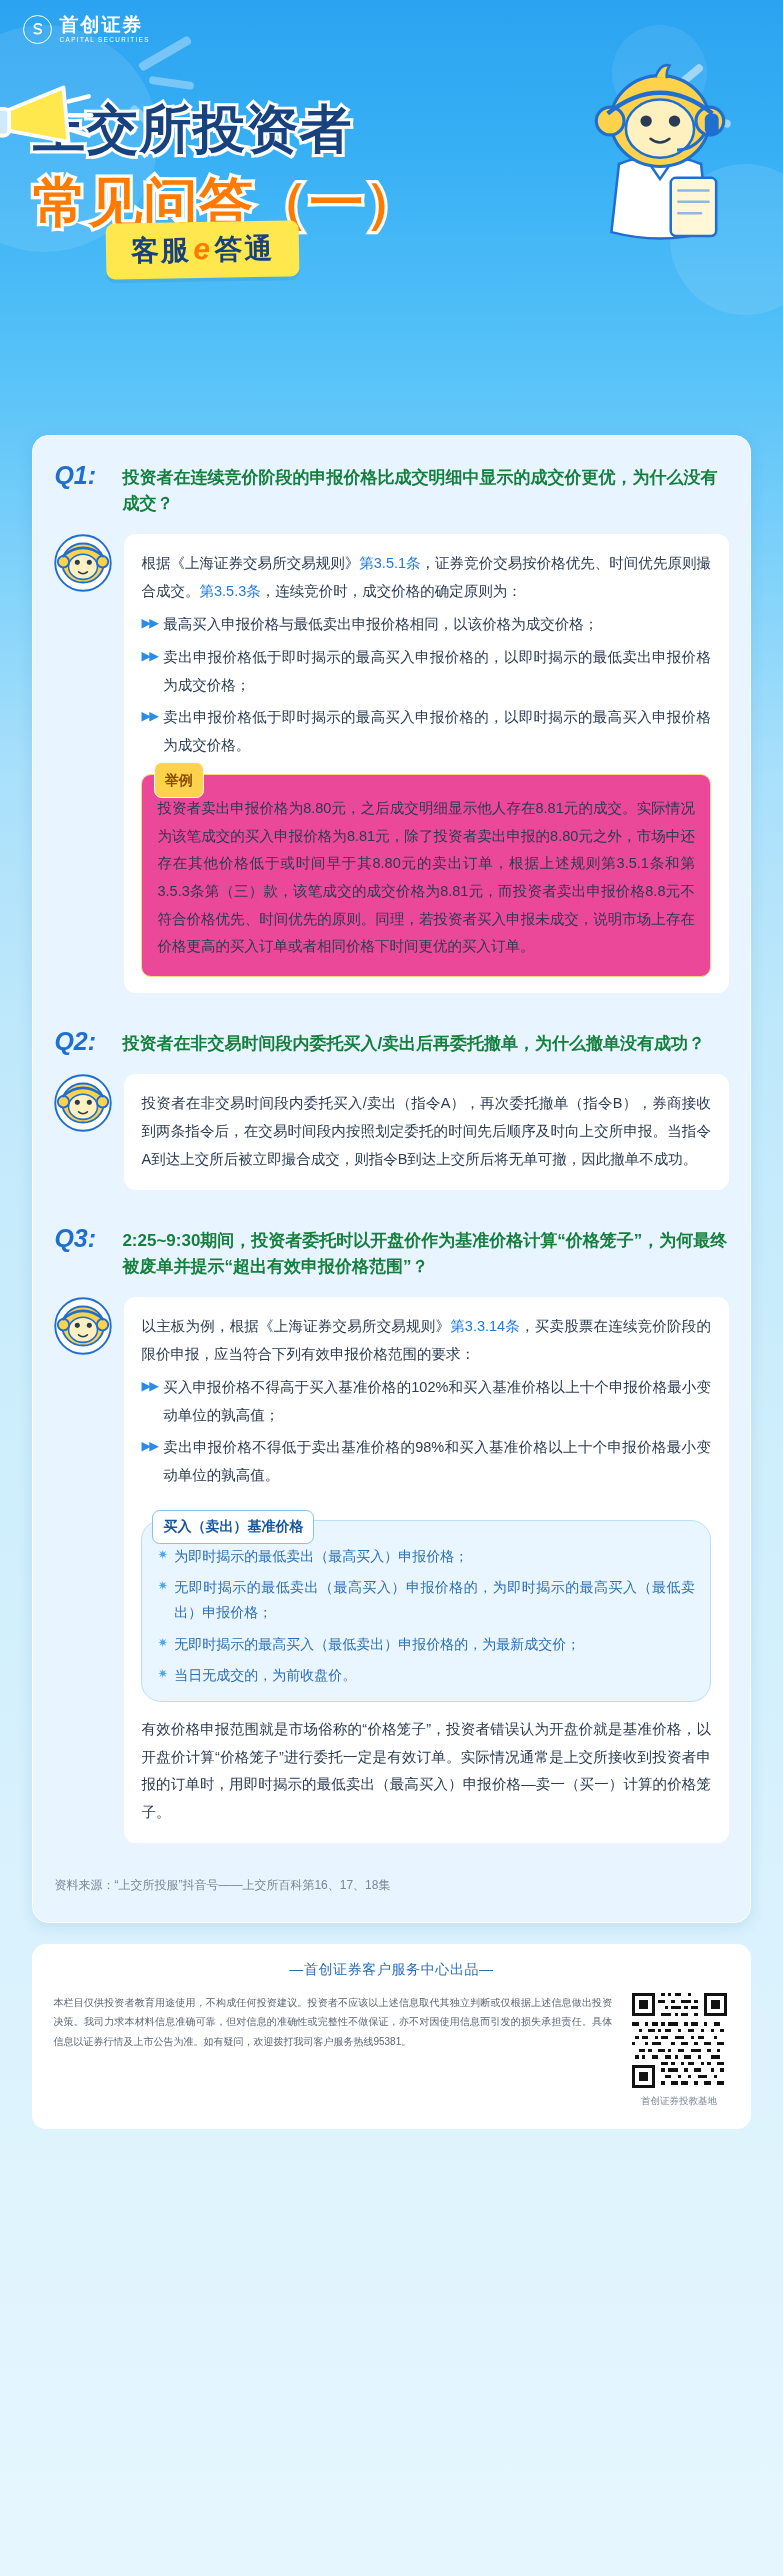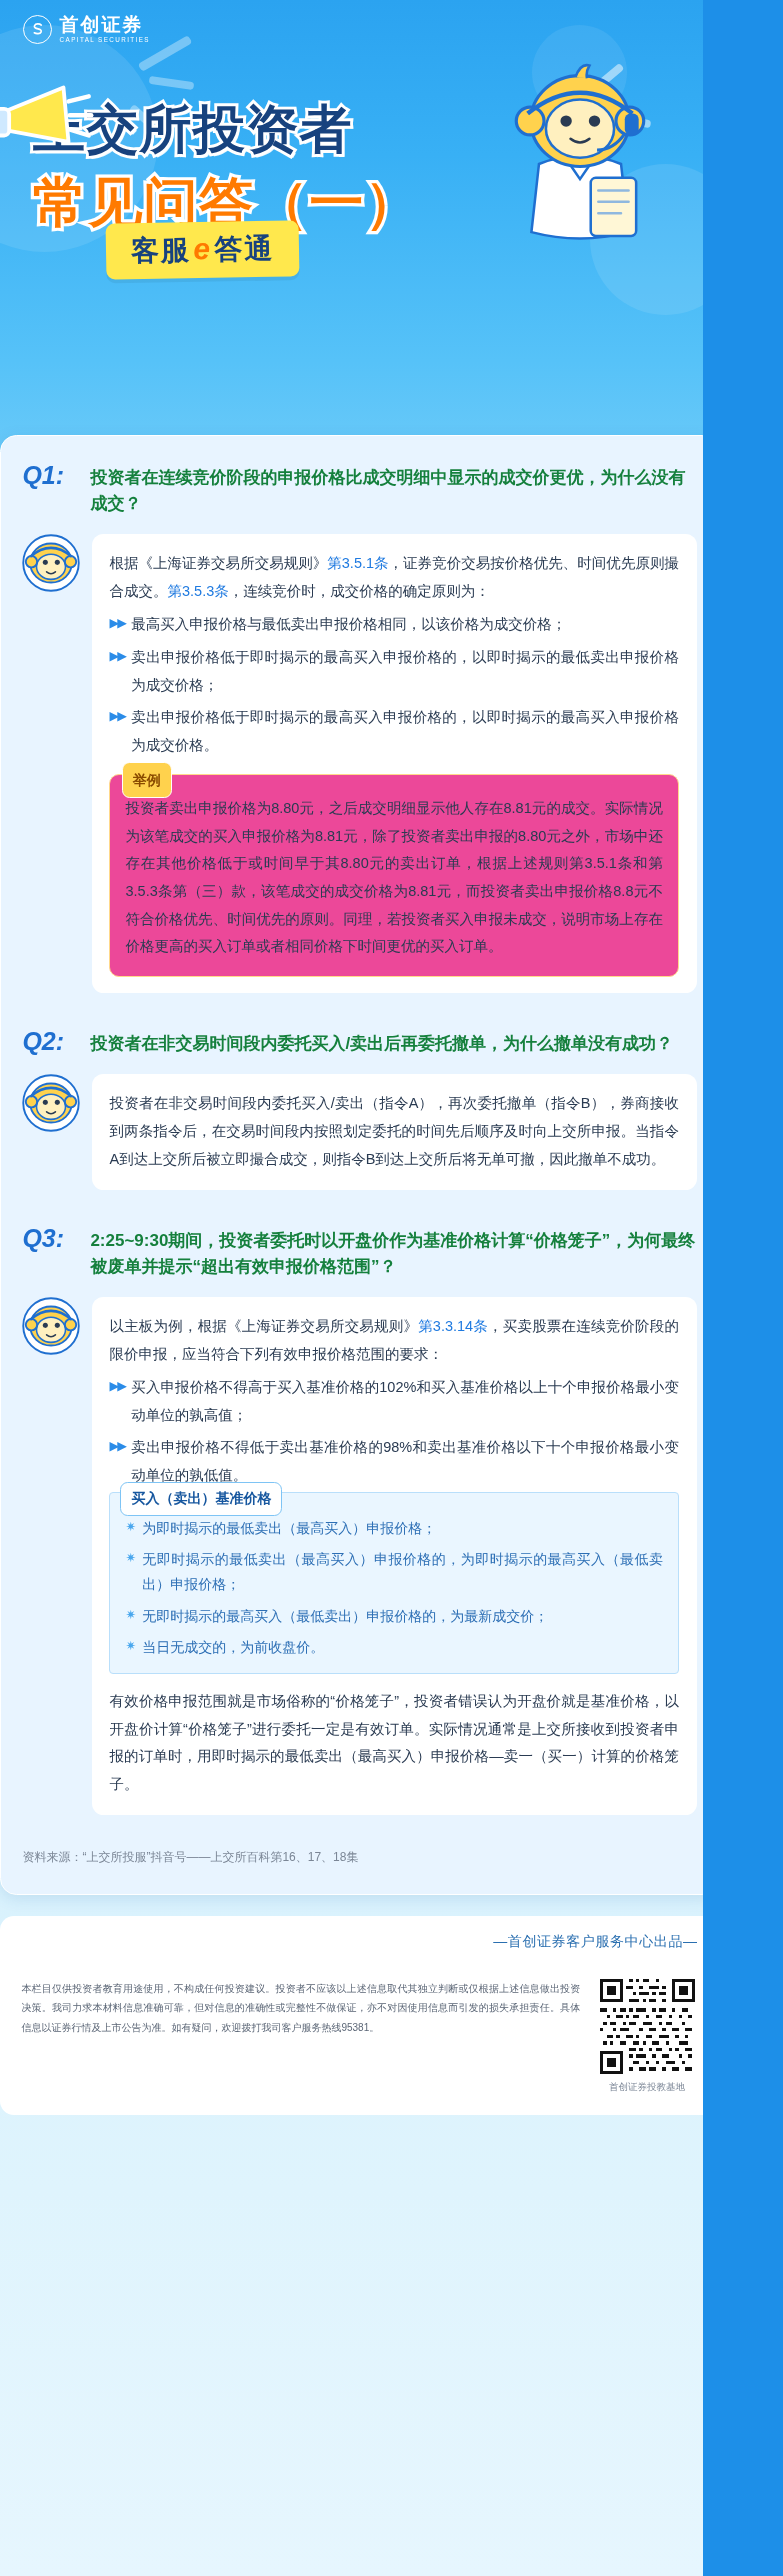--- a/index.html
+++ b/index.html
@@ -2,21 +2,21 @@
 <html style="font-size:10px"><head>
 <meta charset="utf-8">
 <style>
   * { box-sizing: border-box; margin: 0; padding: 0; }
   body {
     width: 783px;
     font-family: "Liberation Sans", "DejaVu Sans", sans-serif;
     background: #1d8fe8;
   }
   .page {
-    width: 703px;
+    width: 783px;
     min-height: 2576px;
     position: relative;
     background: linear-gradient(180deg, #2ba3f0 0%, #38b0f5 6%, #56c2f8 14%, #7fd2fa 22%, #a9e0fb 30%, #bfe8fb 40%, #cdeefc 55%, #d7f1fd 70%, #dff4fd 85%, #e6f6fe 100%);
     overflow: hidden;
   }
   
   .blob { position: absolute; border-radius: 50%; pointer-events: none; }
   .b1 { width: 227px; height: 227px; left: -69px; top: 25px; background: rgba(255,255,255,0.10); }
   .b2 { width: 151px; height: 151px; right: -38px; top: 164px; background: rgba(255,255,255,0.10); }
   .b3 { width: 95px; height: 95px; right: 76px; top: 25px; background: rgba(255,255,255,0.08); }
@@ -111,24 +111,24 @@
   }
   .example-tag {
     position: absolute; left: 11.4px; top: -12.6px;
     background: #ffd24d; color: #8a4b00; font-weight: bold;
     border-radius: 7.6px; padding: 3.2px 10px; font-size: 14px;
     border: 1.3px solid #ffffff;
   }
   .example-body { font-size: 14.5px; line-height: 1.9; color: #2a3b52; text-align: justify; padding-top: 6.3px; }
 
   .baseline {
-    margin-top: 2px;
+    margin-top: 30px;
     background: #eaf6ff;
     border: 1.3px solid #b9dffb;
-    border-radius: 4px;
+    border-radius: 20px;
     padding: 16.4px 15px 12.6px 15px;
     position: relative;
   }
   .baseline-tag {
     position: absolute; left: 10px; top: -11.4px;
     background: #ffffff; border: 1.3px solid #7ec4f5; color: #17579f;
     border-radius: 7.6px; padding: 2.5px 10px; font-size: 14px; font-weight: bold;
   }
   .bl-item { display: flex; gap: 6.3px; margin-top: 6.3px; font-size: 14px; line-height: 1.8; color: #2d6fb5; }
   .bl-item .star { color: #49a7ee; flex: 0 0 auto; font-size: 12.6px; }
@@ -136,21 +136,21 @@
   .closing { font-size: 14.5px; line-height: 1.9; color: #2a3b52; margin-top: 14px; text-align: justify; }
   .source { margin-top: 19px; font-size: 12px; color: #7b8696; text-align: left; }
 
   
   .footer {
     position: relative; z-index: 5;
     margin: 21.4px auto 0 auto; width: 719px;
     background: #ffffff; border-radius: 14px;
     padding: 16.4px 21.4px 21.4px 21.4px;
   }
-  .footer-title { text-align: right; font-size: 14px; color: #2a6fb0; letter-spacing: 0.6px; margin-bottom: 28px; }
+  .footer-title { text-align: center; font-size: 14px; color: #2a6fb0; letter-spacing: 0.6px; margin-bottom: 14px; }
   .footer-row { display: flex; gap: 16.4px; align-items: flex-start; }
   .footer-text { flex: 1 1 auto; font-size: 10px; line-height: 1.95; color: #5b6676; text-align: justify; }
   .qr-wrap { flex: 0 0 auto; width: 101px; text-align: center; }
   .qr { width: 95px; height: 95px; background: #fff; }
   .qr-cap { margin-top: 5px; font-size: 9.5px; color: #7b8696; }
   .bottom-pad { height: 19px; }
 </style>
 </head>
 <body>
 
@@ -323,21 +323,21 @@
           <div>
             以主板为例，根据《上海证券交易所交易规则》<span class="hl">第3.3.14条</span>，买卖股票在连续竞价阶段的限价申报，应当符合下列有效申报价格范围的要求：
           </div>
           <div class="lst">
             <div class="li">
               <span class="arrow">▶▶</span>
               <span>买入申报价格不得高于买入基准价格的102%和买入基准价格以上十个申报价格最小变动单位的孰高值；</span>
             </div>
             <div class="li">
               <span class="arrow">▶▶</span>
-              <span>卖出申报价格不得低于卖出基准价格的98%和卖出基准价格以下十个申报价格最小变动单位的孰低值。</span>
+              <span>卖出申报价格不得低于卖出基准价格的98%和买入基准价格以上十个申报价格最小变动单位的孰高值。</span>
             </div>
           </div>
 
           <div class="baseline">
             <div class="baseline-tag">买入（卖出）基准价格</div>
             <div class="bl-item">
               <span class="star">✷</span>
               <span>为即时揭示的最低卖出（最高买入）申报价格；</span>
             </div>
             <div class="bl-item">

